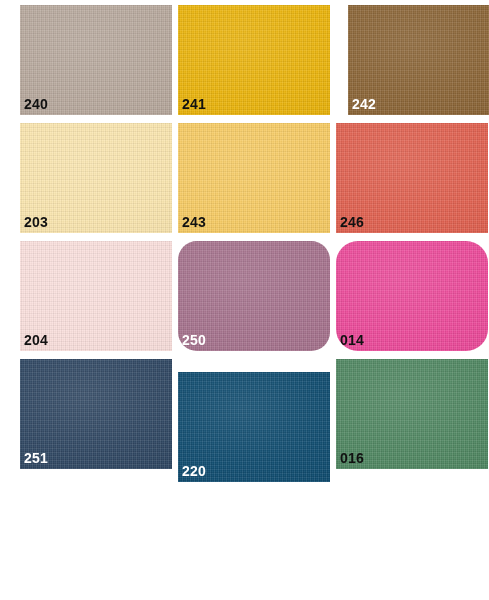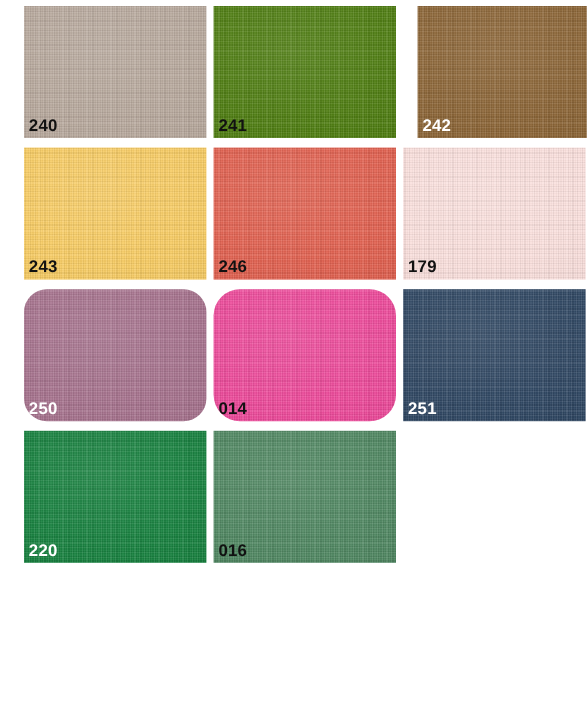--- a/index.html
+++ b/index.html
@@ -106,61 +106,66 @@
 </style>
 </head>
 <body>
 
 <div id="swatch-grid">
     <div class="swatch" style="background-color: rgb(183, 168, 156);">
       <div class="weave"></div>
       <div class="sheen"></div>
       <span class="swatch-label dark">240</span>
     </div>
-    <div class="swatch" style="background-color: #4d7c0f;">
+    <div class="swatch" style="background-color: #eab308;">
       <div class="weave"></div>
       <div class="sheen"></div>
       <span class="swatch-label dark">241</span>
     </div>
     <div class="swatch" style="background-color: rgb(138, 99, 52); margin-left: 12px;">
       <div class="weave"></div>
       <div class="sheen"></div>
       <span class="swatch-label light">242</span>
+    </div>
+    <div class="swatch" style="background-color: rgb(250, 229, 174);">
+      <div class="weave"></div>
+      <div class="sheen"></div>
+      <span class="swatch-label dark">203</span>
     </div>
     <div class="swatch" style="background-color: rgb(247, 203, 98);">
       <div class="weave"></div>
       <div class="sheen"></div>
       <span class="swatch-label dark">243</span>
     </div>
     <div class="swatch" style="background-color: rgb(224, 95, 78);">
       <div class="weave"></div>
       <div class="sheen"></div>
       <span class="swatch-label dark">246</span>
     </div>
     <div class="swatch" style="background-color: rgb(250, 223, 220);">
       <div class="weave"></div>
       <div class="sheen"></div>
-      <span class="swatch-label dark">179</span>
+      <span class="swatch-label dark">204</span>
     </div>
     <div class="swatch" style="background-color: rgb(165, 113, 140); border-radius: 19px;">
       <div class="weave"></div>
       <div class="sheen"></div>
       <span class="swatch-label light">250</span>
     </div>
     <div class="swatch" style="background-color: #ec4899; border-radius: 22px;">
       <div class="weave"></div>
       <div class="sheen"></div>
       <span class="swatch-label dark">014</span>
     </div>
     <div class="swatch" style="background-color: rgb(45, 69, 97);">
       <div class="weave"></div>
       <div class="sheen"></div>
       <span class="swatch-label light">251</span>
     </div>
-    <div class="swatch" style="background-color: #15803d;">
+    <div class="swatch" style="background-color: #0c4a6e; margin-top: 13px;">
       <div class="weave"></div>
       <div class="sheen"></div>
       <span class="swatch-label light">220</span>
     </div>
     <div class="swatch" style="background-color: rgb(78, 134, 96);">
       <div class="weave"></div>
       <div class="sheen"></div>
       <span class="swatch-label dark">016</span>
     </div>
     <div class="grid-cell-empty"></div>

